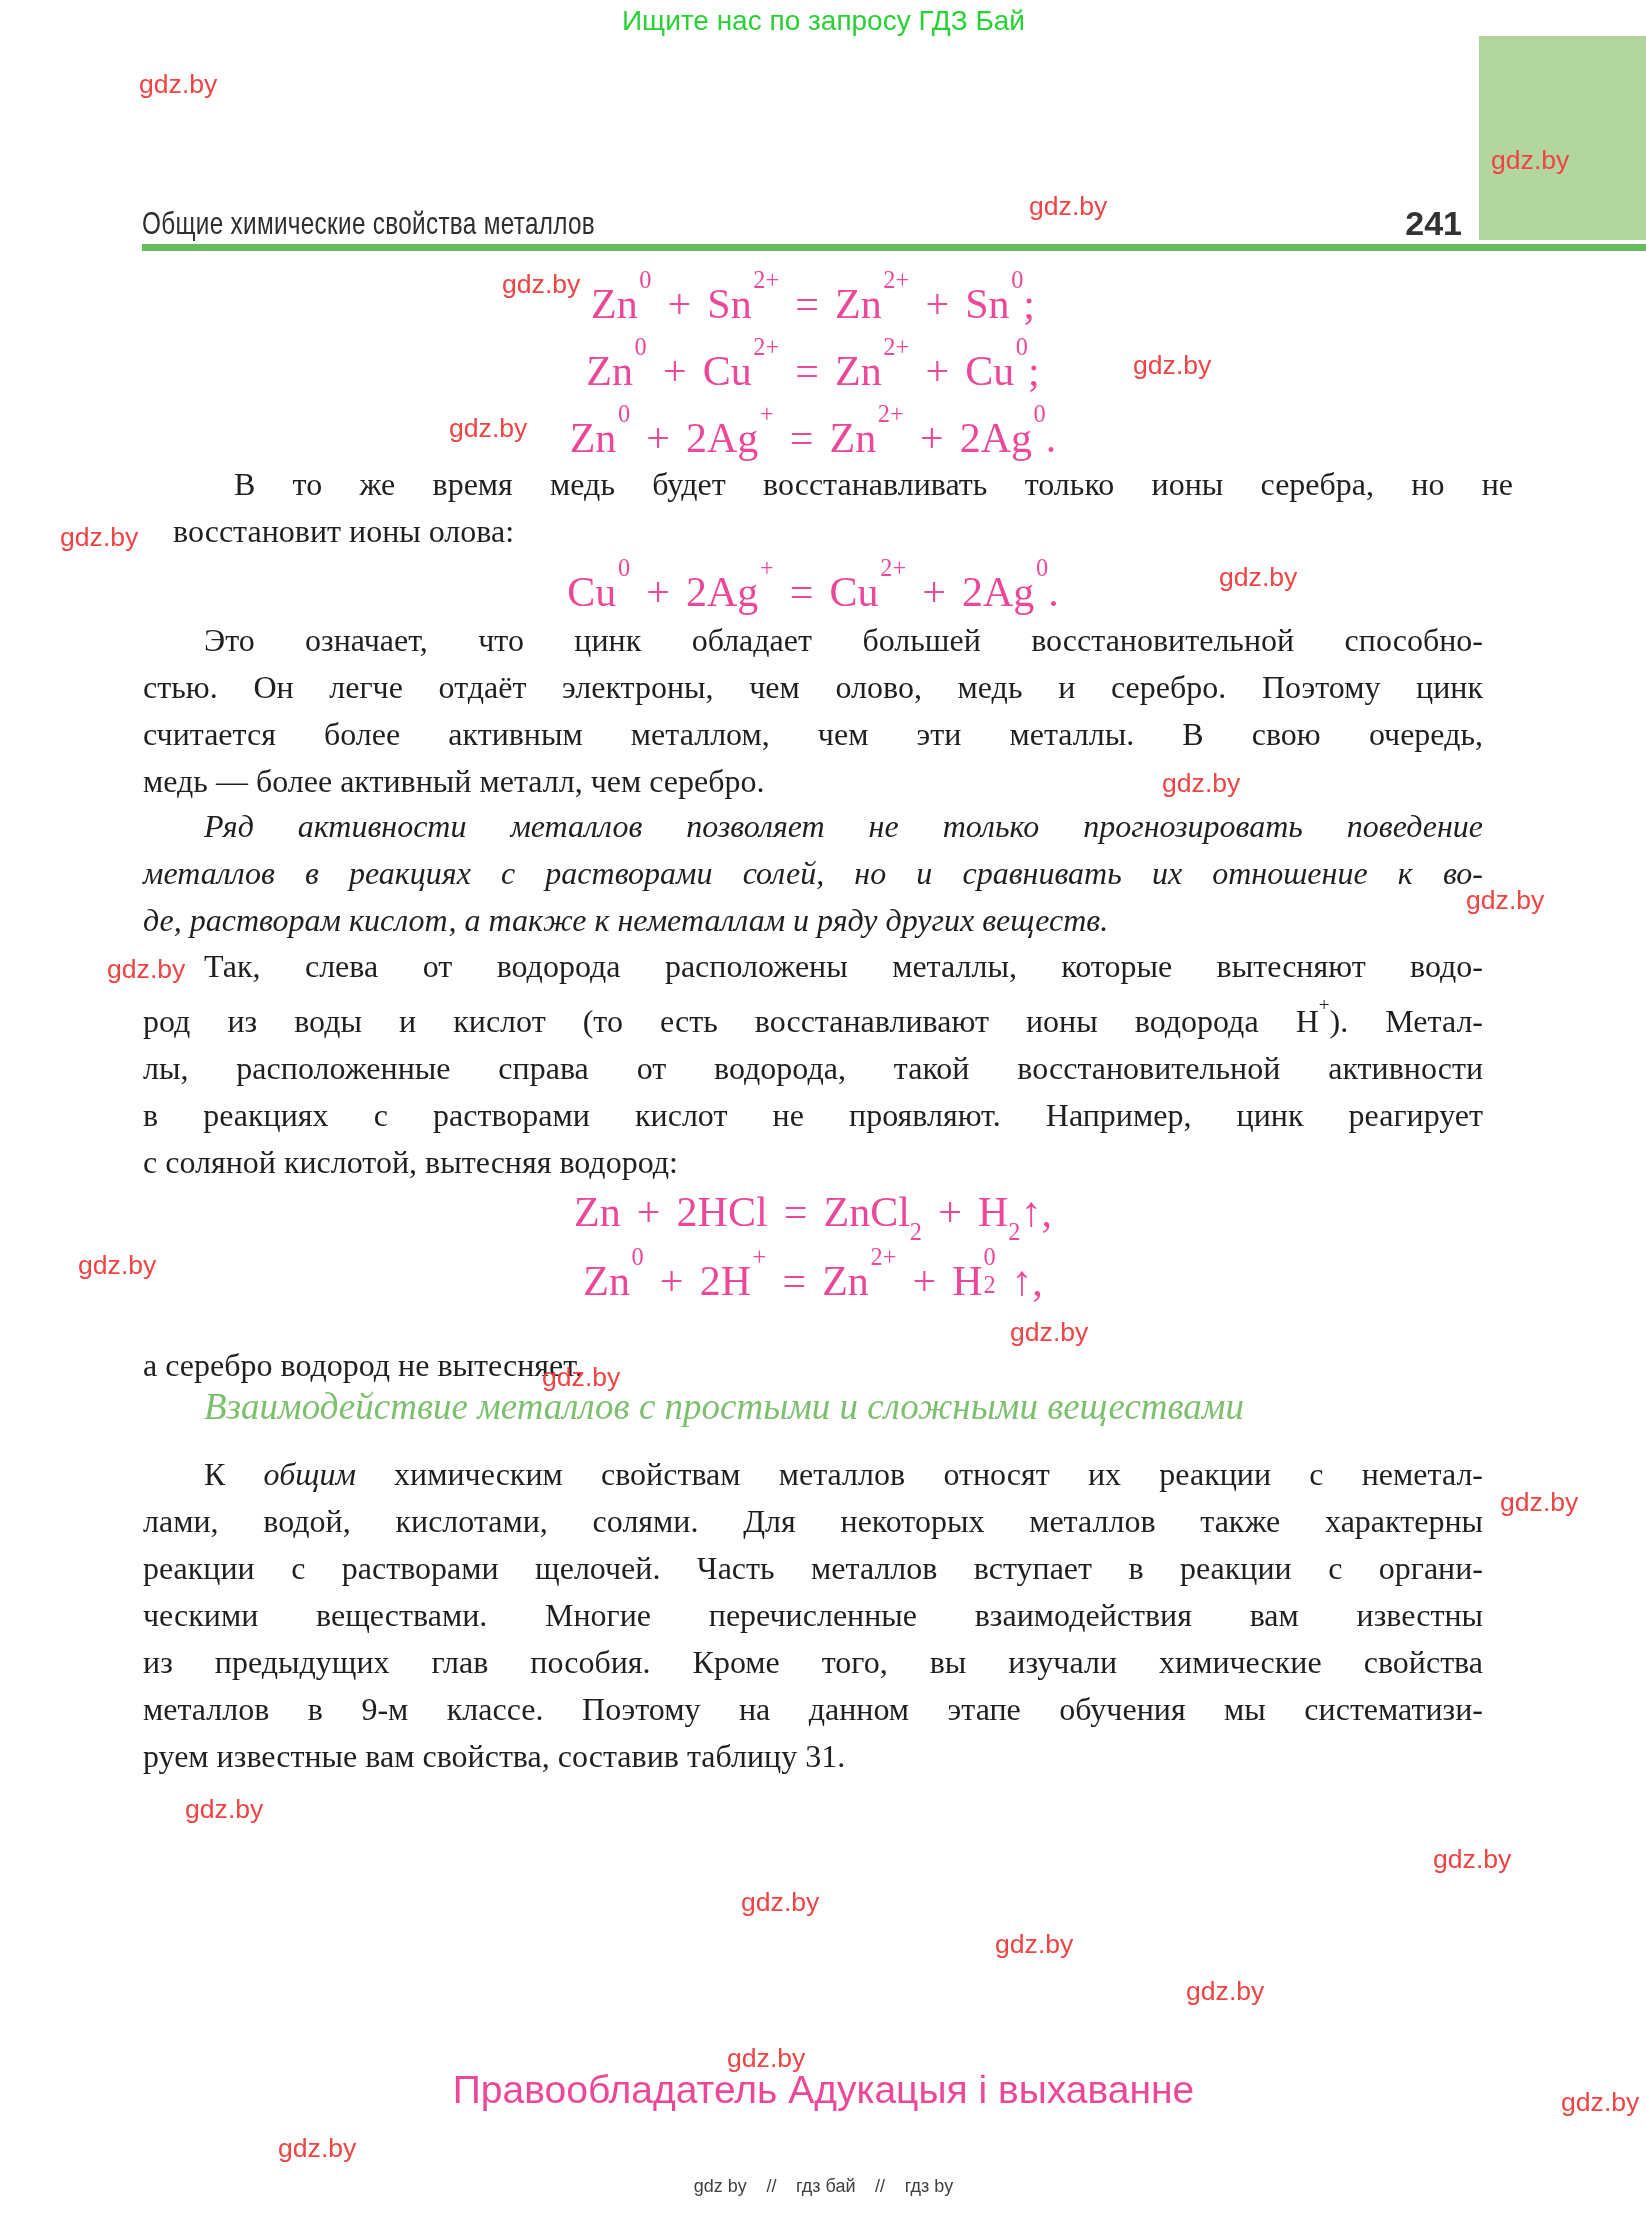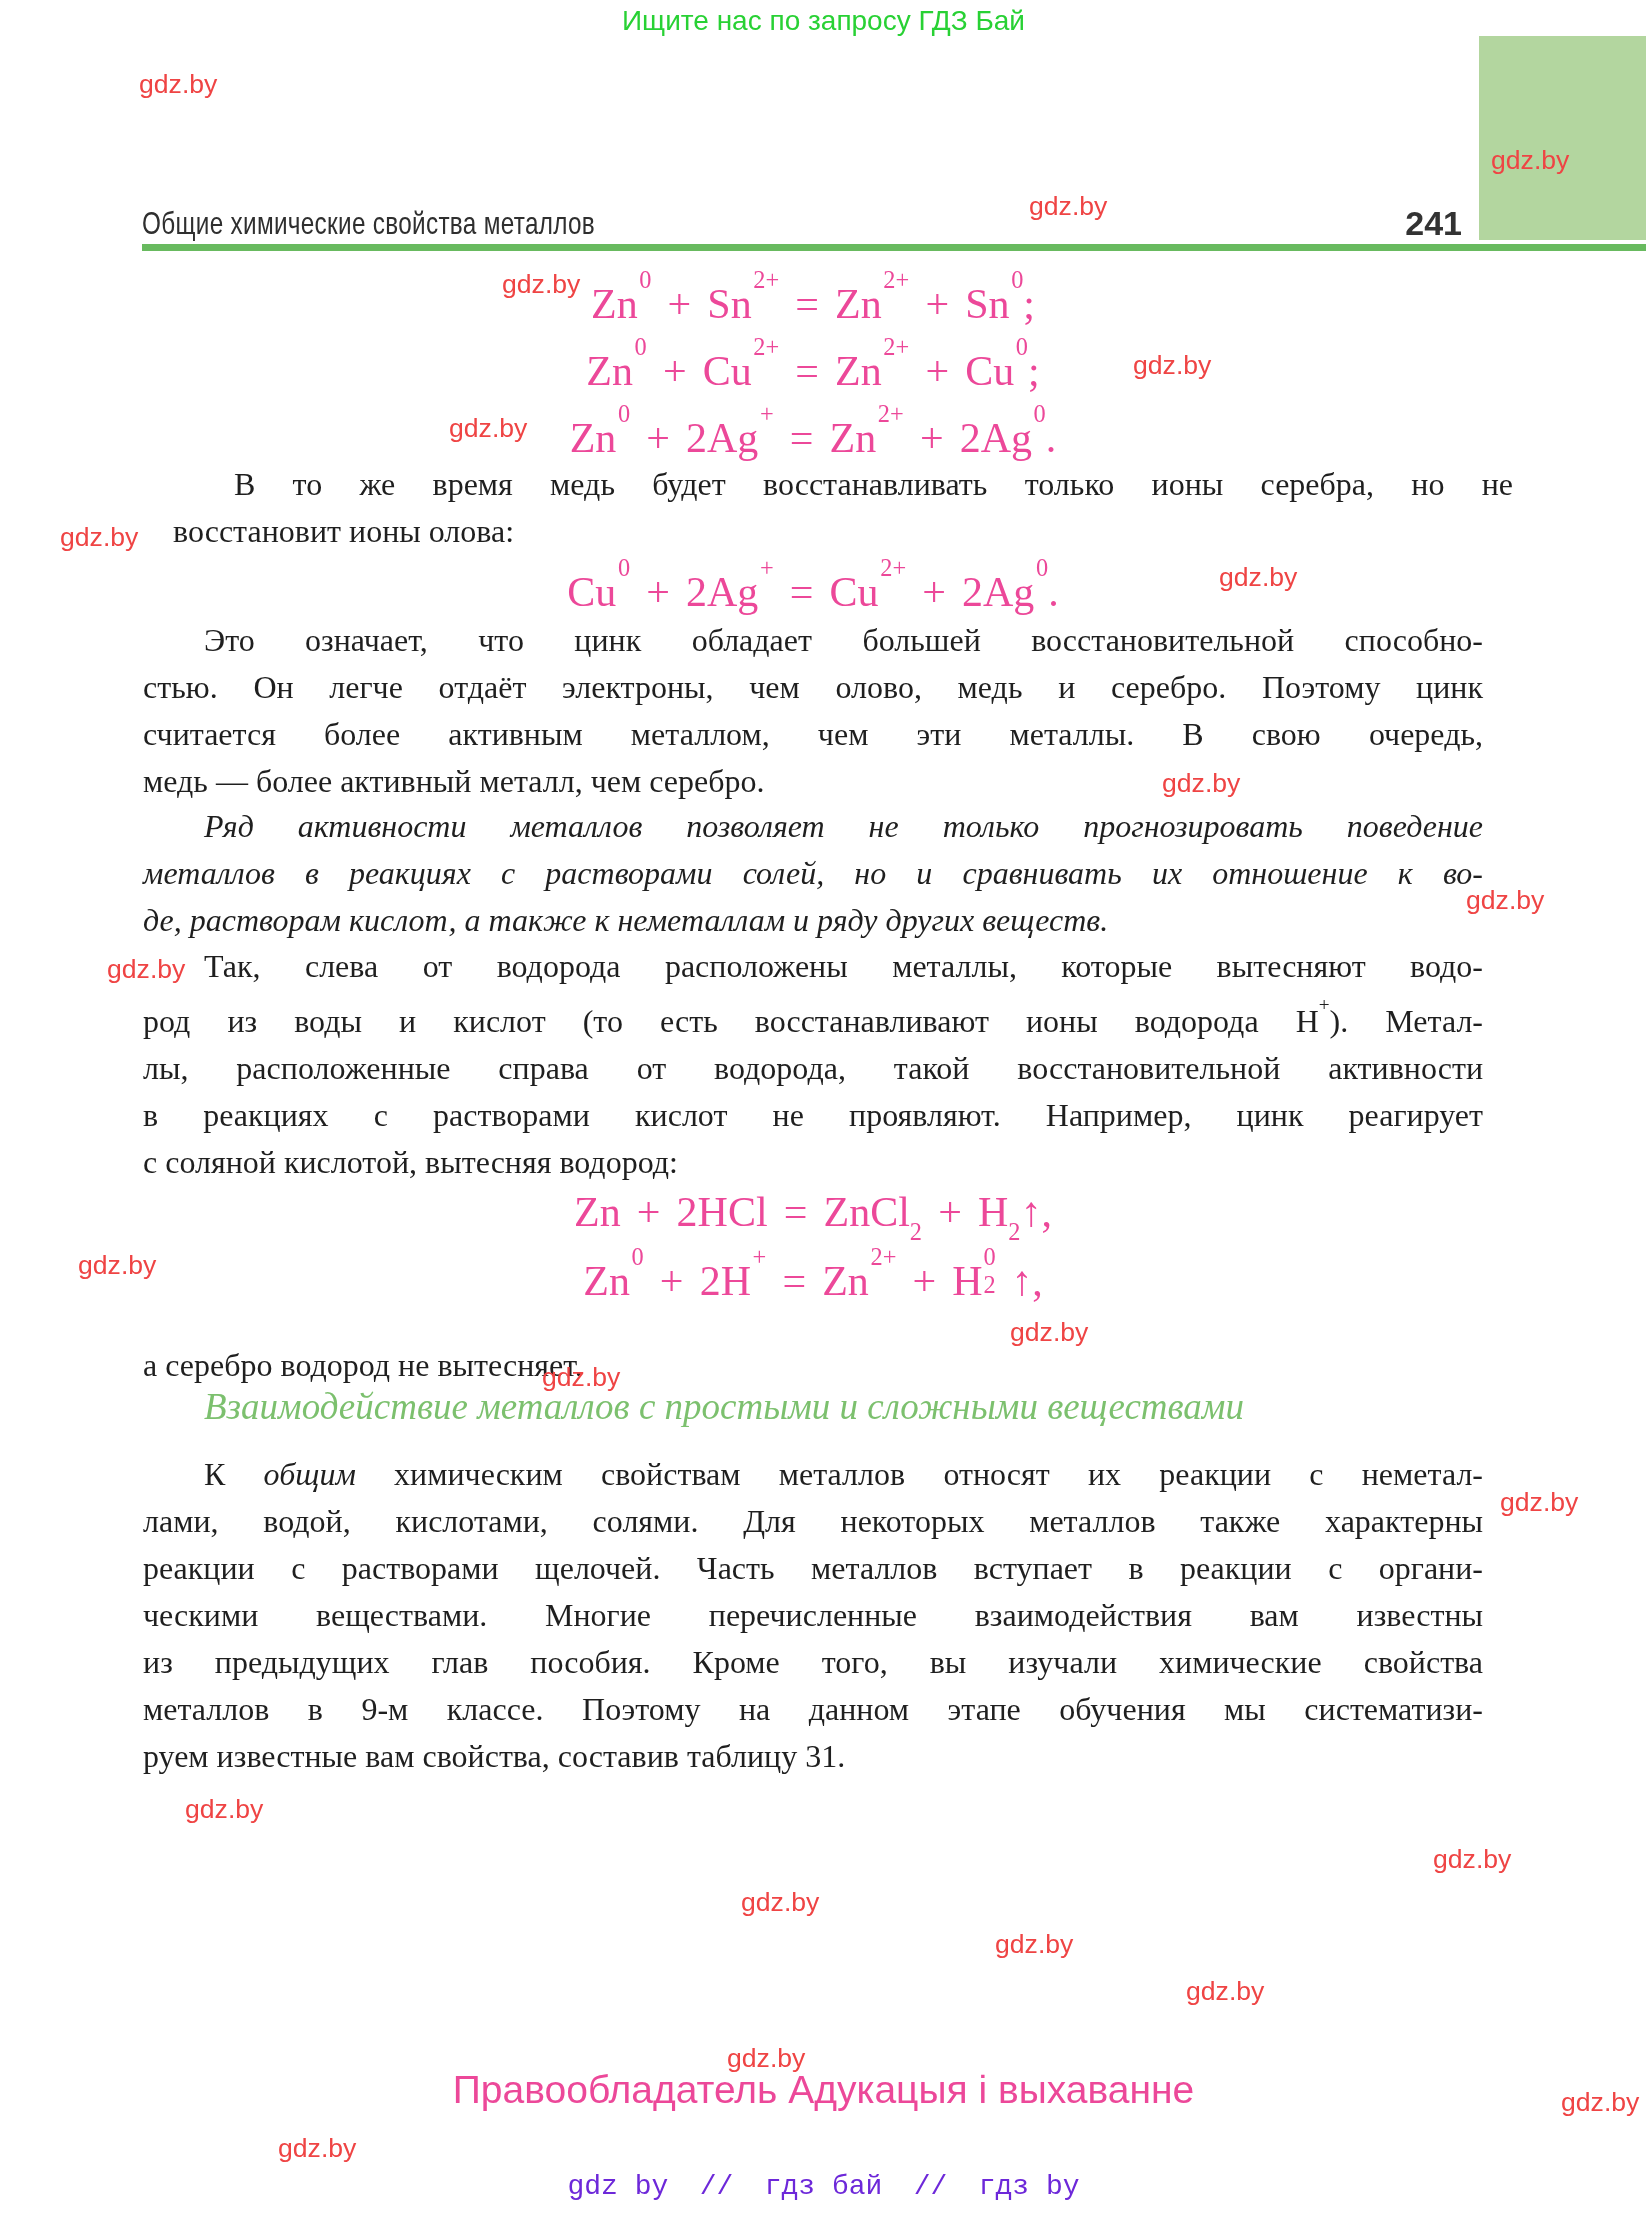--- a/index.html
+++ b/index.html
@@ -91,23 +91,23 @@
   .footer-copyright{
     position:absolute;left:0;top:2068px;width:100%;
     text-align:center;
     font-family:"Liberation Sans", sans-serif;
     font-size:39px;line-height:44px;
     color:#ec4899;
   }
   .footer-links{
     position:absolute;left:0;top:2172px;width:100%;
     text-align:center;
-    font-family:Liberation Mono, monospace;
-    font-size:28px;line-height:29px;
-    color:#6d28d9;
+    font-family:Liberation Sans, sans-serif;
+    font-size:18px;line-height:29px;
+    color:#404040;
   }
   .footer-links span{margin:0 7.3px;}
   .footer-links .lnk{cursor:pointer;}
 </style>
 </head>
 <body>
 
 <div class="page">
 
   <div class="banner">Ищите нас по запросу ГДЗ Бай</div>

